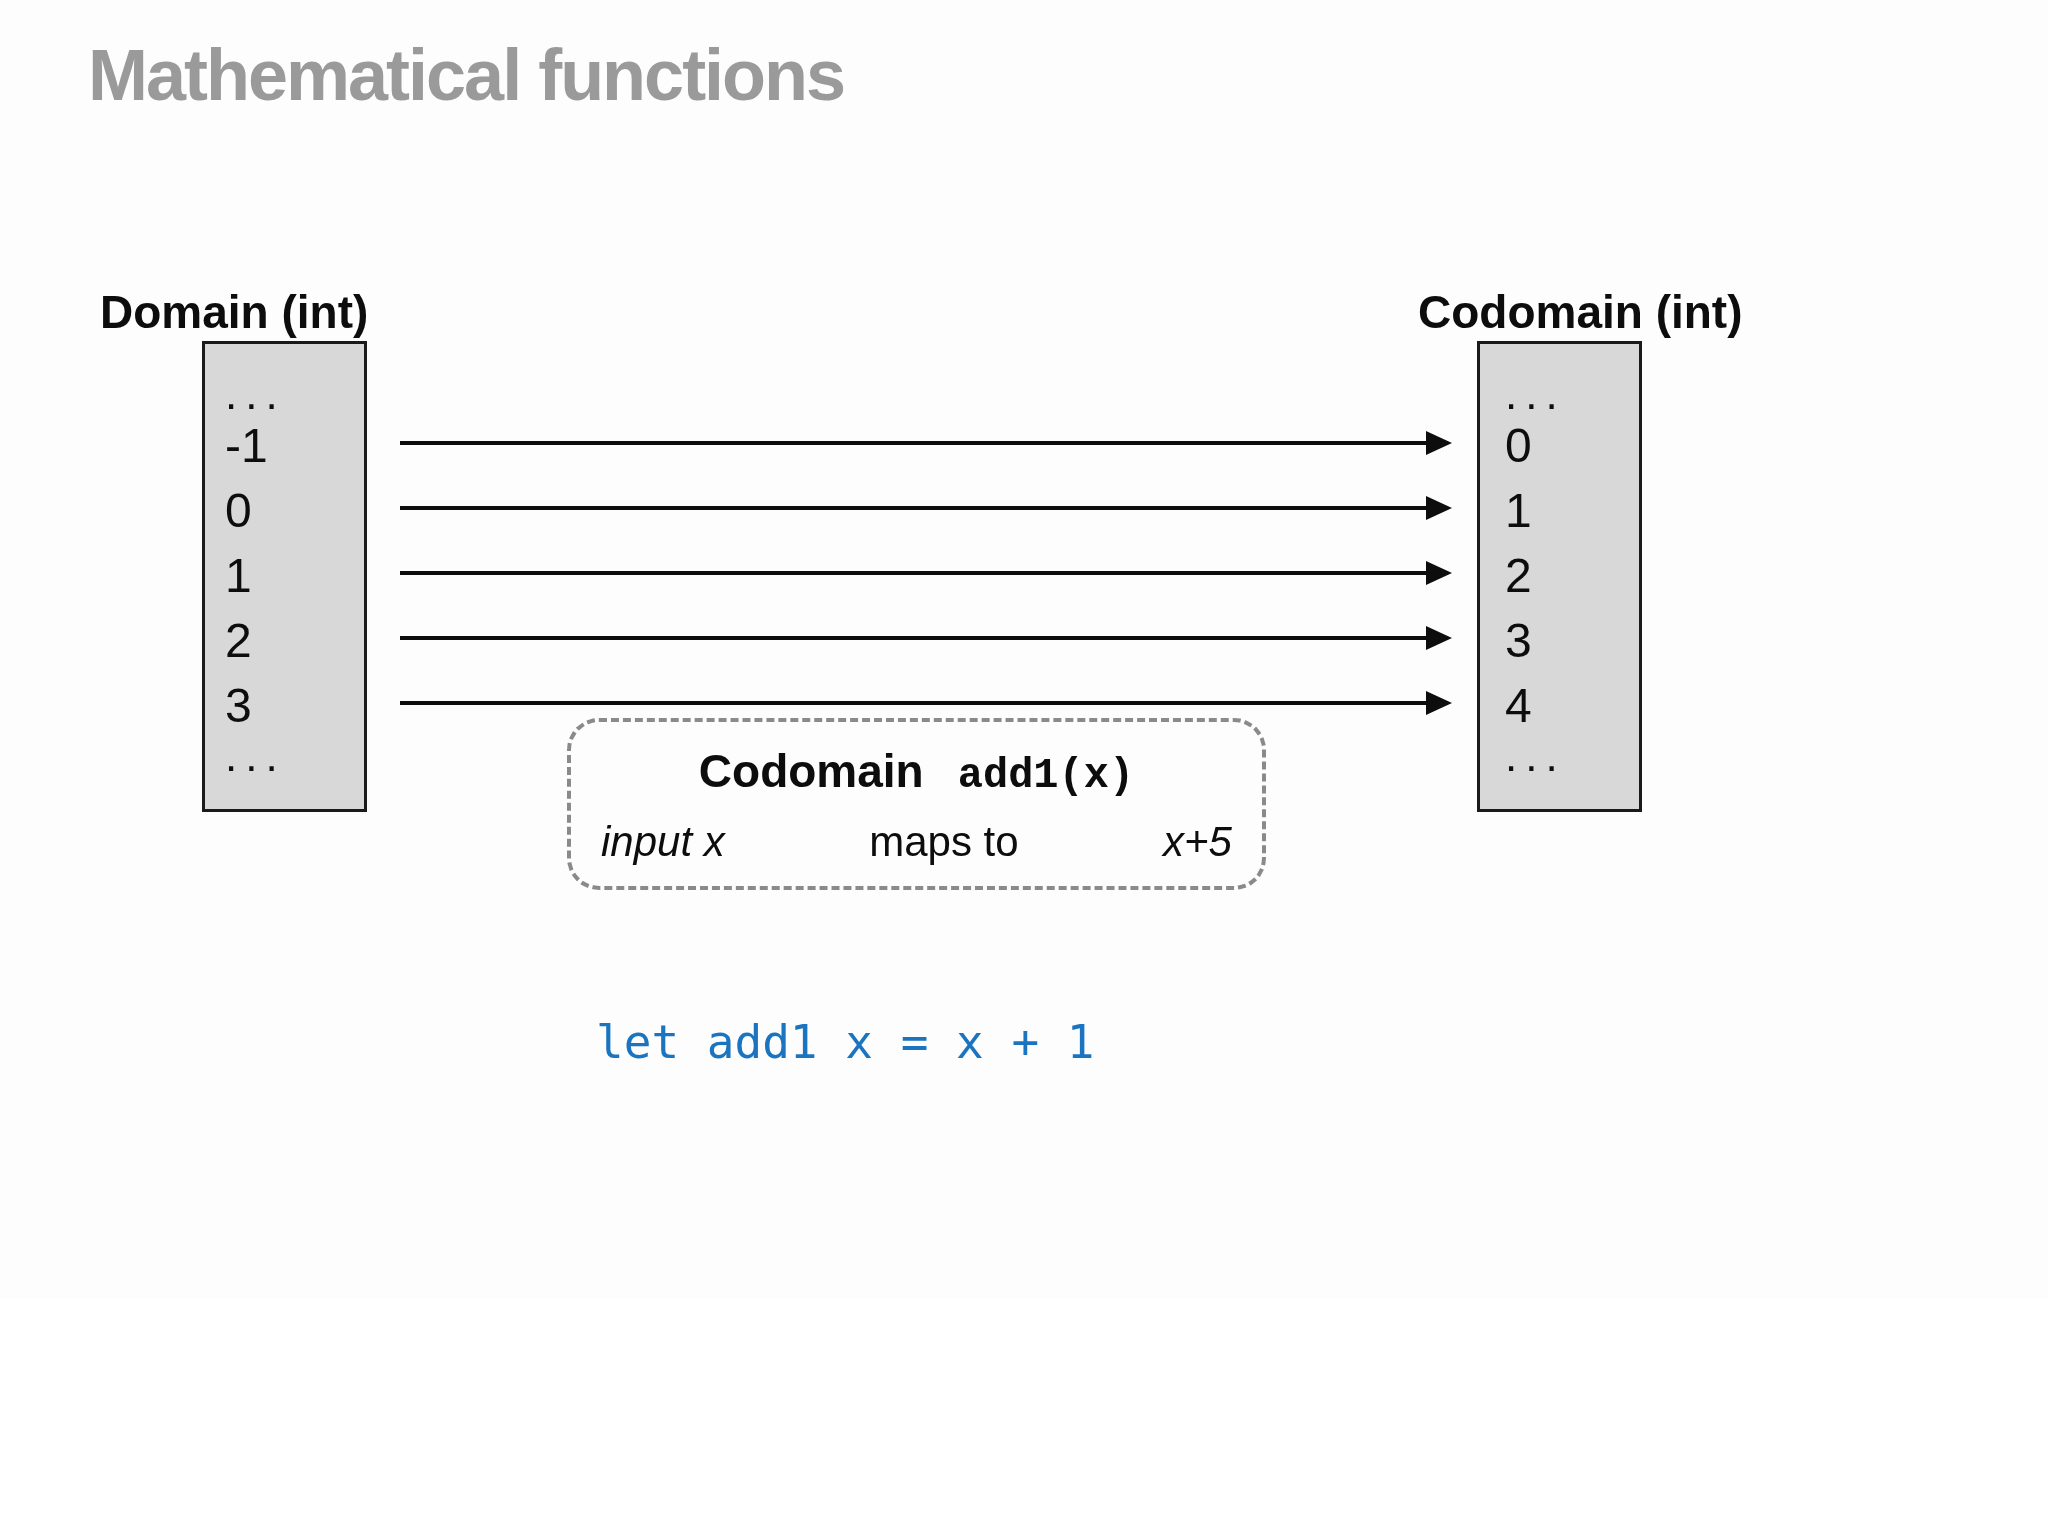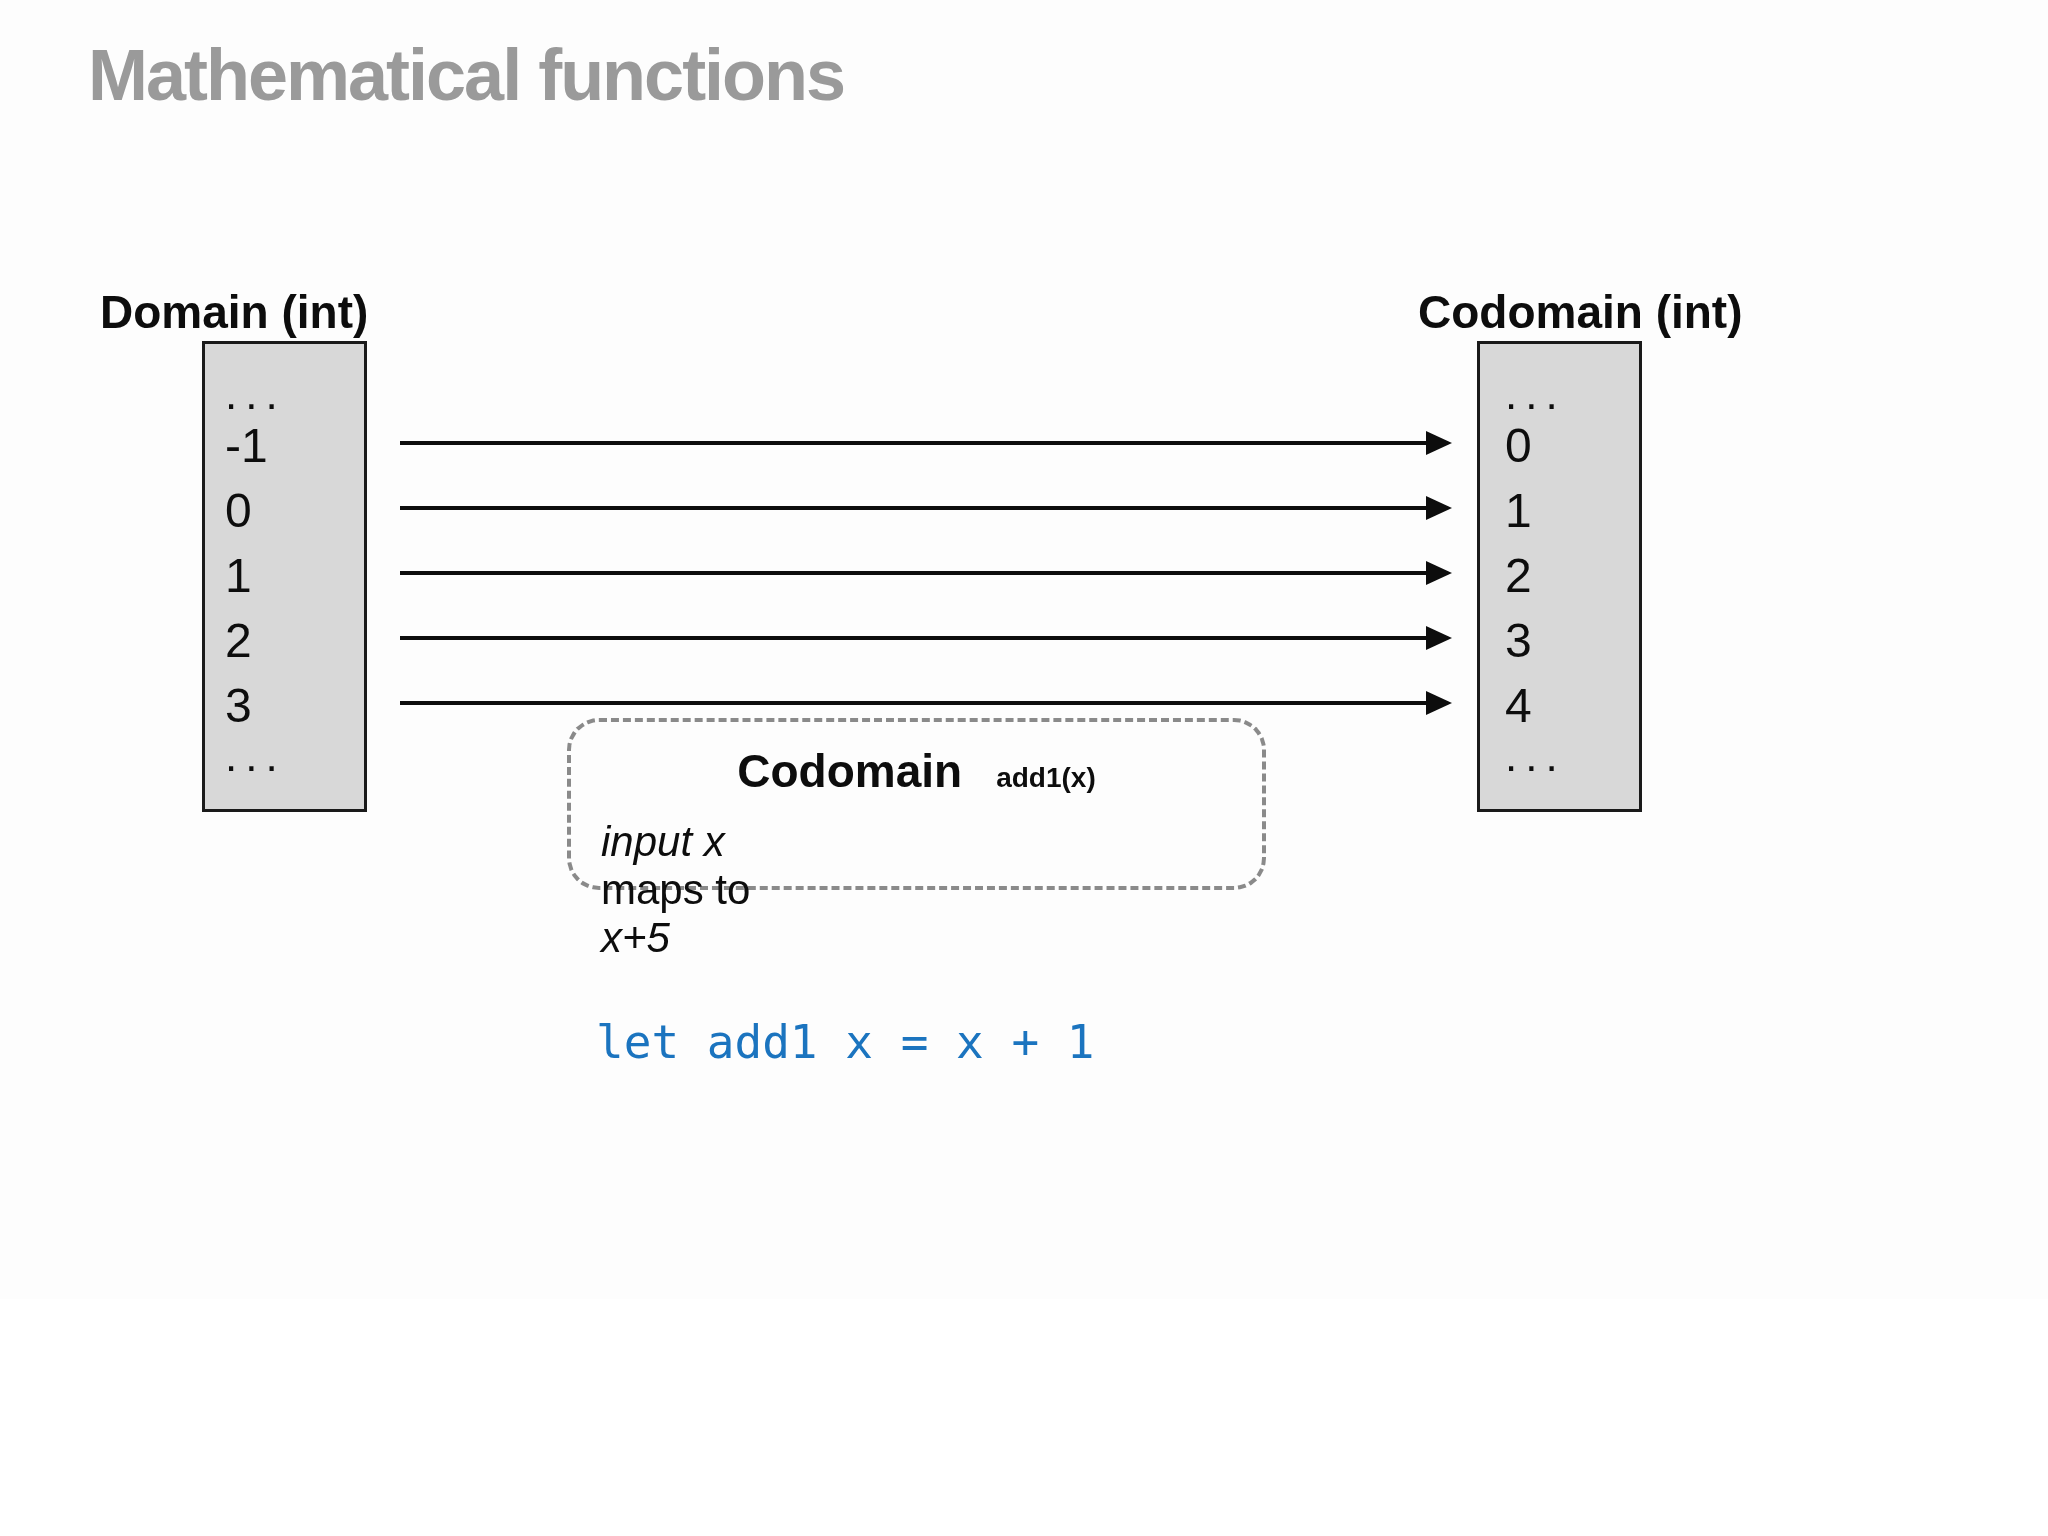--- a/index.html
+++ b/index.html
@@ -38,26 +38,26 @@
   .a0{top:441px}.a1{top:506px}.a2{top:571px}.a3{top:636px}.a4{top:701px}
   .fn-box{
     position:absolute;left:567px;top:718px;width:699px;height:172px;box-sizing:border-box;
     border:4px dashed #8a8a8a;border-radius:32px;background:transparent;
   }
   .fn-line1{
     position:absolute;left:0;right:0;top:22px;text-align:center;
     font-size:46px;font-weight:bold;color:#0d0d0d;white-space:nowrap;
   }
   .fn-line1 .fn-code{
-    font-family:Liberation Sans, sans-serif;
-    font-size:28px;font-weight:bold;margin-left:34px;
+    font-family:Liberation Mono, monospace;
+    font-size:42px;font-weight:bold;margin-left:34px;
   }
   .fn-line2{
     position:absolute;left:30px;right:30px;top:96px;display:flex;justify-content:space-between;
-    font-size:42px;color:#0d0d0d;flex-direction:column;
+    font-size:42px;color:#0d0d0d;
   }
   .fn-line2 .em{font-style:italic;}
   .code{
     position:absolute;left:596px;white-space:nowrap;
     font-family:"DejaVu Sans Mono","Liberation Mono",monospace;font-size:46px;line-height:72px;
   }
   .code.let-line{top:1006px;color:#1b74bf;}
   .code.val-line{top:1118px;color:#1c2a60;}
 </style>
 </head>

